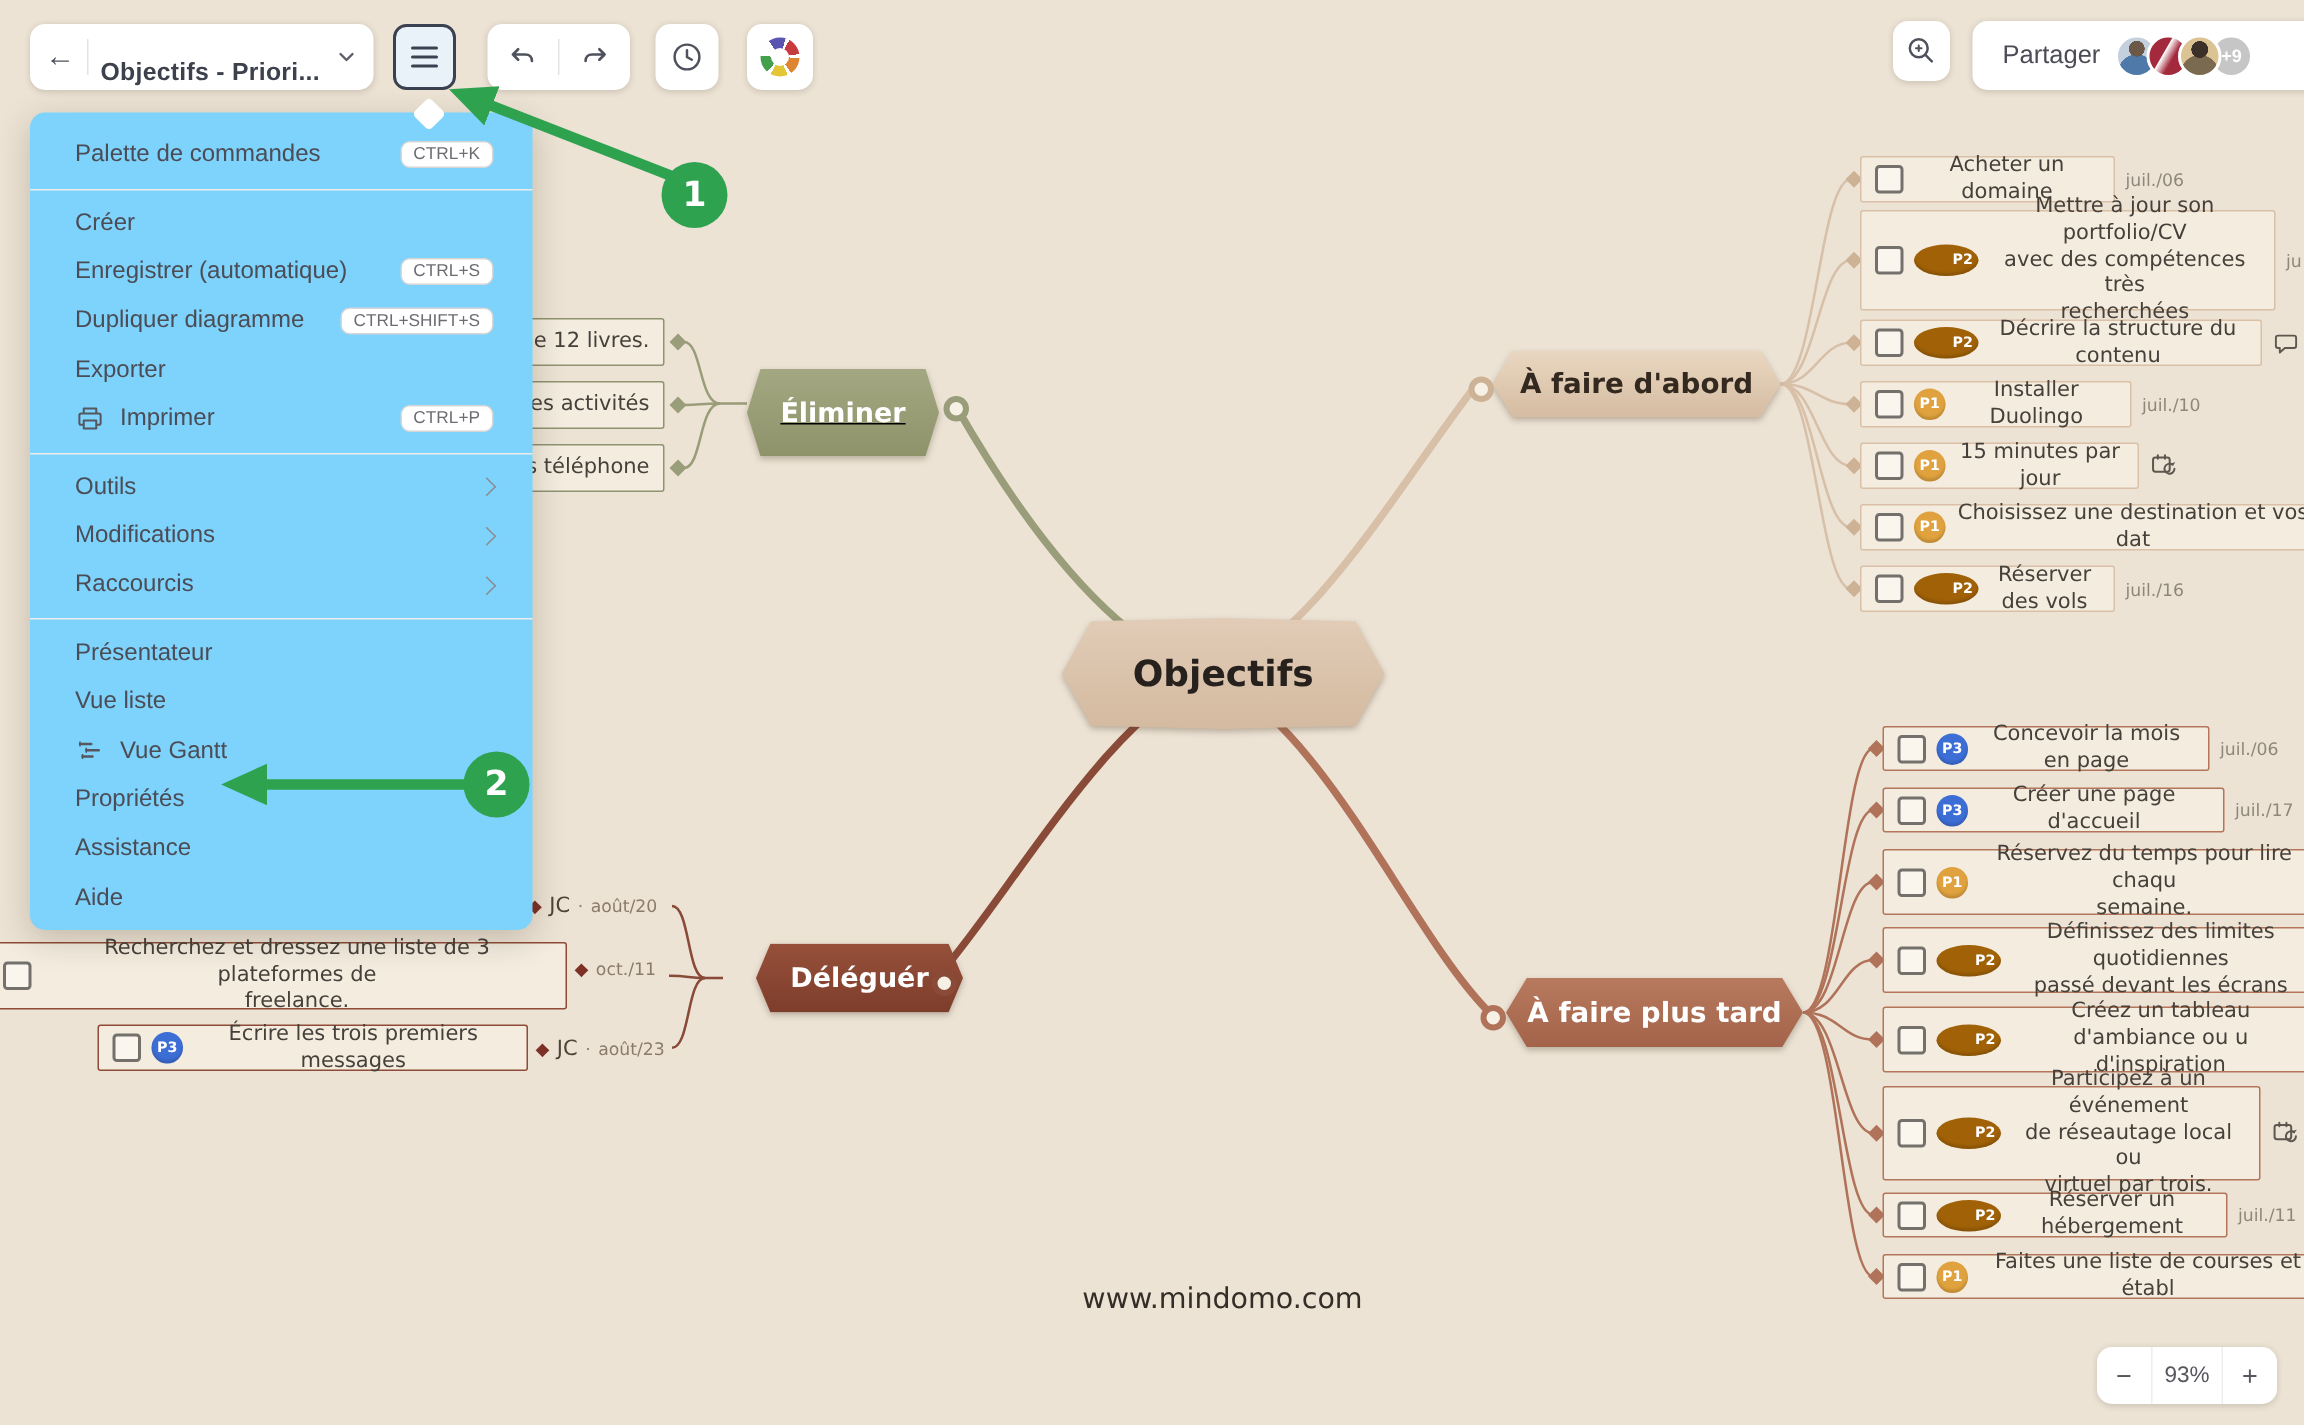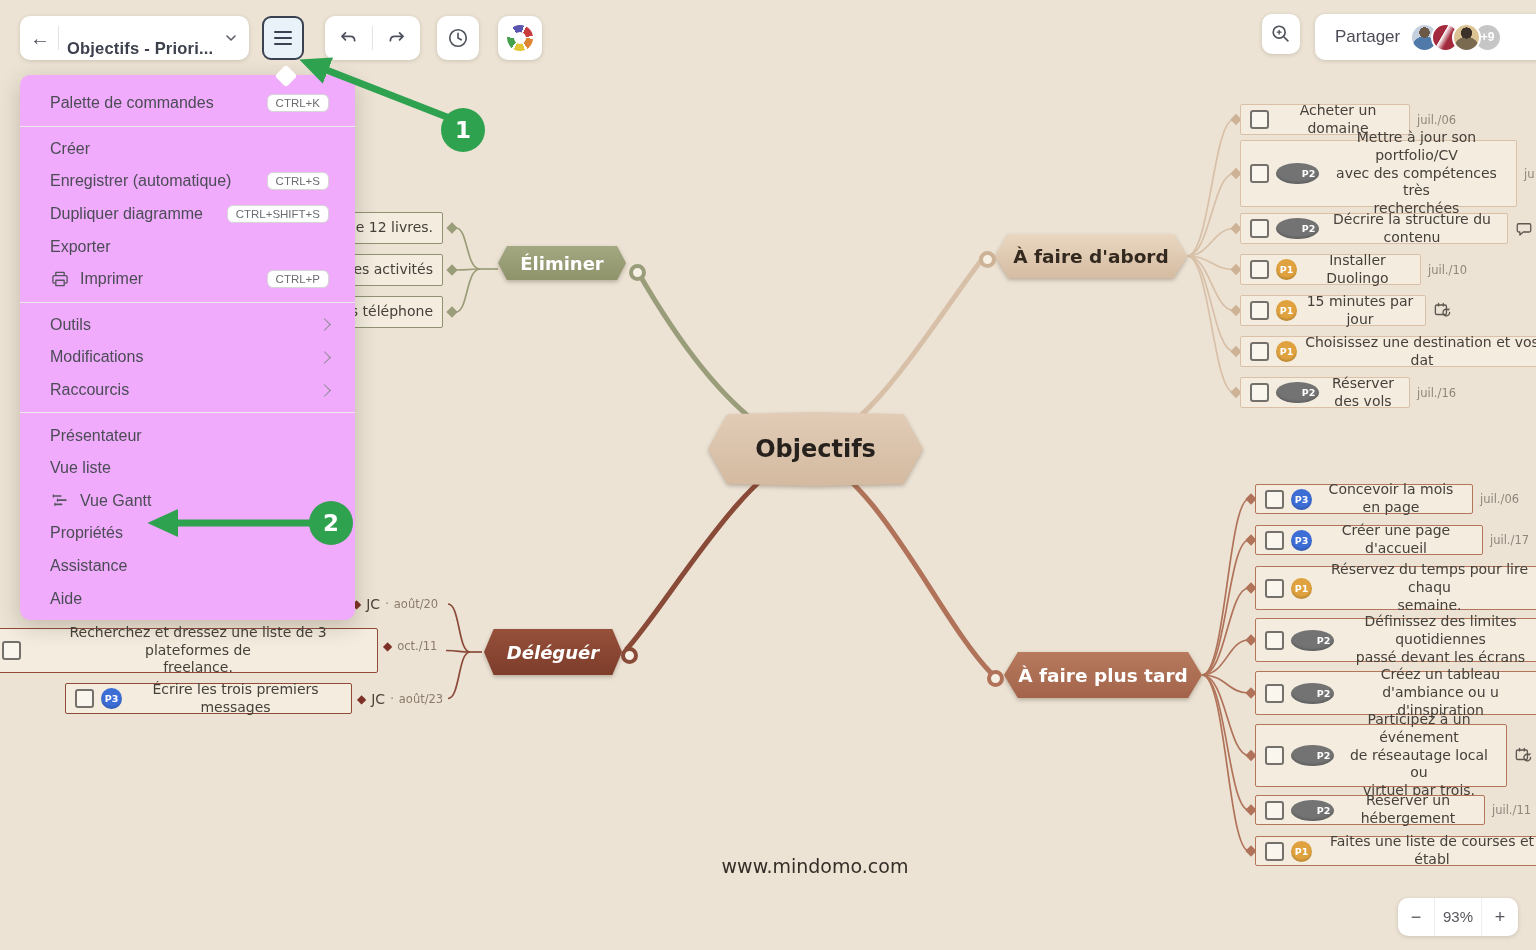--- a/index.html
+++ b/index.html
@@ -45,21 +45,21 @@
   .avatar{width:29px;height:29px;border-radius:50%;border:2px solid #fff;box-sizing:border-box;margin-left:-8px;position:relative;overflow:hidden;}
   .avatar:first-child{margin-left:0;}
   .av1{background:radial-gradient(circle at 50% 30%,#6b5846 24%,rgba(0,0,0,0) 25%),radial-gradient(circle at 50% 95%,#4f79a8 46%,rgba(0,0,0,0) 47%),#c4d0de;}
   .av2{background:linear-gradient(120deg,rgba(255,255,255,0) 38%,#ffffff 40%,rgba(255,255,255,0) 60%),#a3293c;}
   .av3{background:radial-gradient(circle at 50% 32%,#3c3128 26%,rgba(0,0,0,0) 27%),radial-gradient(circle at 50% 98%,#7a6a4f 46%,rgba(0,0,0,0) 47%),#dcc394;}
   .av-more{width:29px;height:29px;border-radius:50%;background:#c6c6c6;color:#fff;font-size:12px;font-weight:bold;
     display:flex;align-items:center;justify-content:center;margin-left:-8px;border:2px solid #fff;box-sizing:border-box;}
   
   #menu-panel{
     position:absolute;left:20px;top:75px;width:335px;height:545px;z-index:20;
-    background:#f0abfc;border-radius:10px;box-shadow:0 6px 22px rgba(50,40,25,.22);
+    background:#7dd3fc;border-radius:10px;box-shadow:0 6px 22px rgba(50,40,25,.22);
     padding:12px 0;box-sizing:border-box;
   }
   #menu-caret{position:absolute;left:258px;top:-7px;width:16px;height:16px;background:#fff;transform:rotate(45deg);border-radius:3px;}
   .menu-row{height:32.6px;display:flex;align-items:center;padding:0 26px 0 30px;gap:10px;color:#4b4c55;font-size:16px;}
   .menu-row .grow{flex:1;}
   .menu-sep{height:1px;background:#ececec;margin:6px 0;}
   .chip{border:1px solid #d6d6d6;border-radius:6px;padding:2px 8px;font-size:11.5px;color:#6c6d73;background:#fff;white-space:nowrap;}
   .chev-right{width:8px;height:8px;border-right:1.8px solid #8a8b90;border-top:1.8px solid #8a8b90;transform:rotate(45deg);}
   .mi-icon{display:flex;align-items:center;color:#55565e;}
   
@@ -88,21 +88,21 @@
     padding:4px 9px;box-sizing:border-box;font-size:14px;color:#46403a;height:100%;}
   .tbox .ttext{white-space:pre-line;line-height:1.28;text-align:center;}
   .b-elim{border-color:#8f9371;}
   .b-afd{border-color:#d9c0a6;}
   .b-aft{border-color:#b3765a;}
   .b-del{border-color:#8f4b37;}
   .checkbox{width:15px;height:15px;border:2px solid #74716c;border-radius:3px;background:#faf6ee;flex:none;}
   .prio{width:21px;height:21px;border-radius:50%;color:#fff;font-size:9.5px;font-weight:bold;
     display:flex;align-items:center;justify-content:center;flex:none;box-shadow:inset 0 -2px 2px rgba(0,0,0,.15);}
   .prio.P1{background:#e0a23e;}
-  .prio.P2{background:#737373;padding-left:22px;}
+  .prio.P2{background:#a16207;padding-left:22px;}
   .prio.P3{background:#3d6ed6;}
   .tdate{font-size:11.5px;color:#8f877b;white-space:nowrap;}
   .tmeta-icon{color:#5d574f;display:flex;align-items:center;}
   .del-meta{position:absolute;z-index:2;display:flex;align-items:center;gap:5px;font-family:"DejaVu Sans",sans-serif;white-space:nowrap;}
   .del-meta .dia{color:#7c3026;font-size:12px;}
   .del-meta .who{font-size:14px;color:#4e4439;}
   .del-meta .dt{font-size:11.5px;color:#8c7b6b;}
   .elim-text{justify-content:flex-end;}
   
   #watermark{position:absolute;left:660px;top:855px;width:310px;text-align:center;z-index:2;
@@ -345,27 +345,27 @@
       <span class="dia">◆</span>
       <span class="who">JC</span>
       <span class="dt">·</span>
       <span class="dt">août/23</span>
     </div>
   </div>
 
 <div id="center-node" class="hex-wrap" style="left:708px;top:412px;width:215px;height:74px;">
   <div class="hex">Objectifs</div>
 </div>
-<div class="hex-wrap" style="left:498px;top:246px;width:128px;height:34px;">
+<div class="hex-wrap" style="left:498px;top:246px;width:128px;height:58px;text-decoration:underline;">
   <div class="hex elim">Éliminer</div>
 </div>
 <div class="hex-wrap" style="left:995px;top:234px;width:192px;height:44px;">
   <div class="hex afd">À faire d'abord</div>
 </div>
-<div class="hex-wrap" style="left:484px;top:629px;width:138px;height:46px;font-style:italic;">
+<div class="hex-wrap" style="left:504px;top:629px;width:138px;height:46px;">
   <div class="hex del">Déléguér</div>
 </div>
 <div class="hex-wrap" style="left:1004px;top:652px;width:198px;height:46px;">
   <div class="hex aft">À faire plus tard</div>
 </div>
 
 <div class="conn-circle" style="left:629px;top:264px;border:4px solid #9a9d79;"></div>
 <div class="conn-circle" style="left:979px;top:251px;border:4px solid #cdb295;"></div>
 <div class="conn-circle" style="left:621px;top:647px;border:4px solid #8a4a38;"></div>
 <div class="conn-circle" style="left:987px;top:670px;border:4px solid #b0735a;"></div>

